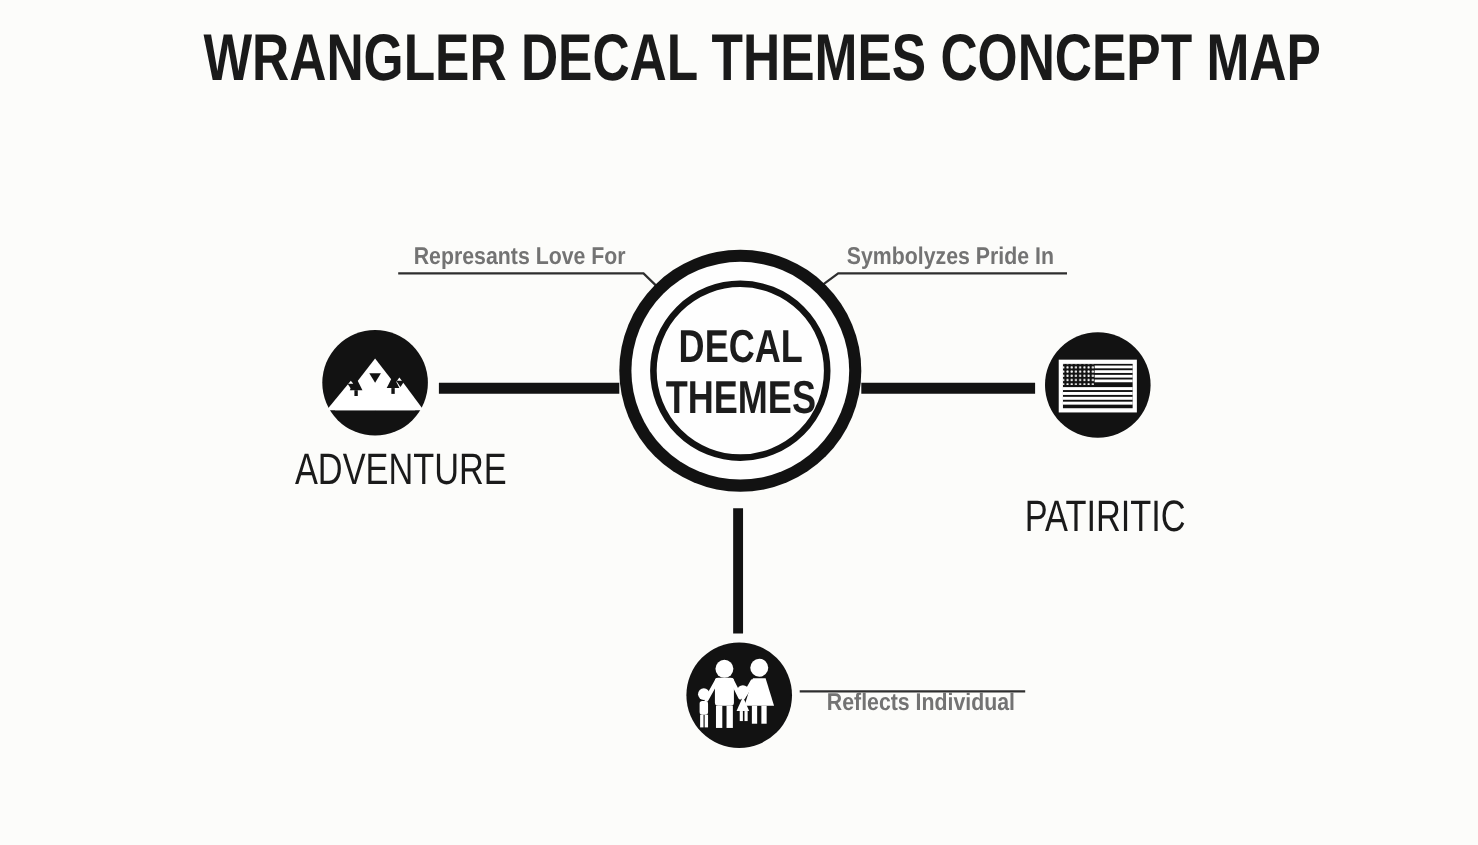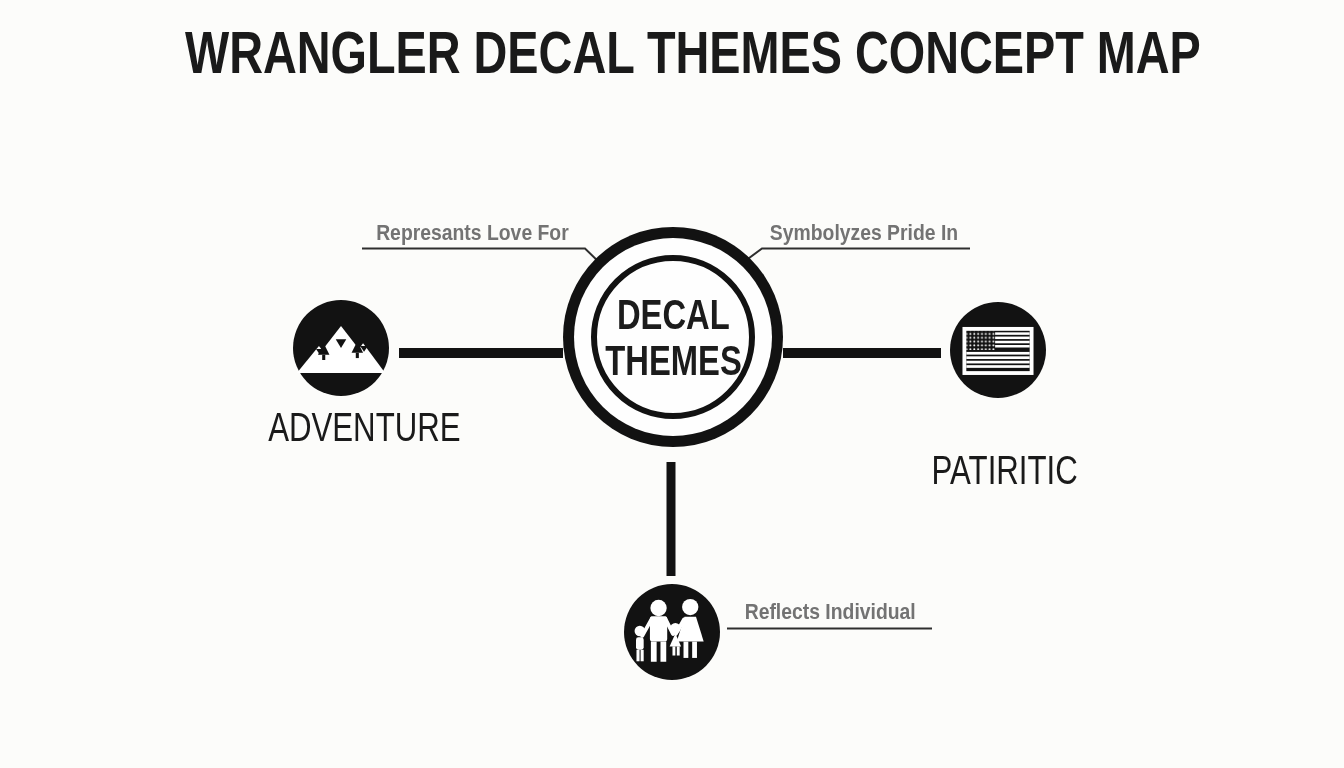--- a/index.html
+++ b/index.html
@@ -70,21 +70,21 @@
   .label-adventure{left:241px;top:405px;}
   .label-patriotic{left:898px;top:405px;margin-top:43px;}
   .label-personal{left:572px;top:681px;}
 
   .edge-label{
     position:absolute;text-align:center;
     font-size:22px;font-weight:700;color:#737373;
   }
   .edge-label-represents{left:358px;top:220px;width:228px;}
   .edge-label-symbolizes{left:756px;top:220px;width:216px;}
-  .edge-label-reflects{left:726px;top:599px;width:208px;}
+  .edge-label-reflects{left:726px;top:625px;width:208px;text-align:right;}
 </style>
 </head>
 <body>
 
 <div class="canvas">
 
   <h1 class="page-title">
     <span class="cond">WRANGLER DECAL THEMES CONCEPT MAP</span>
   </h1>
 

